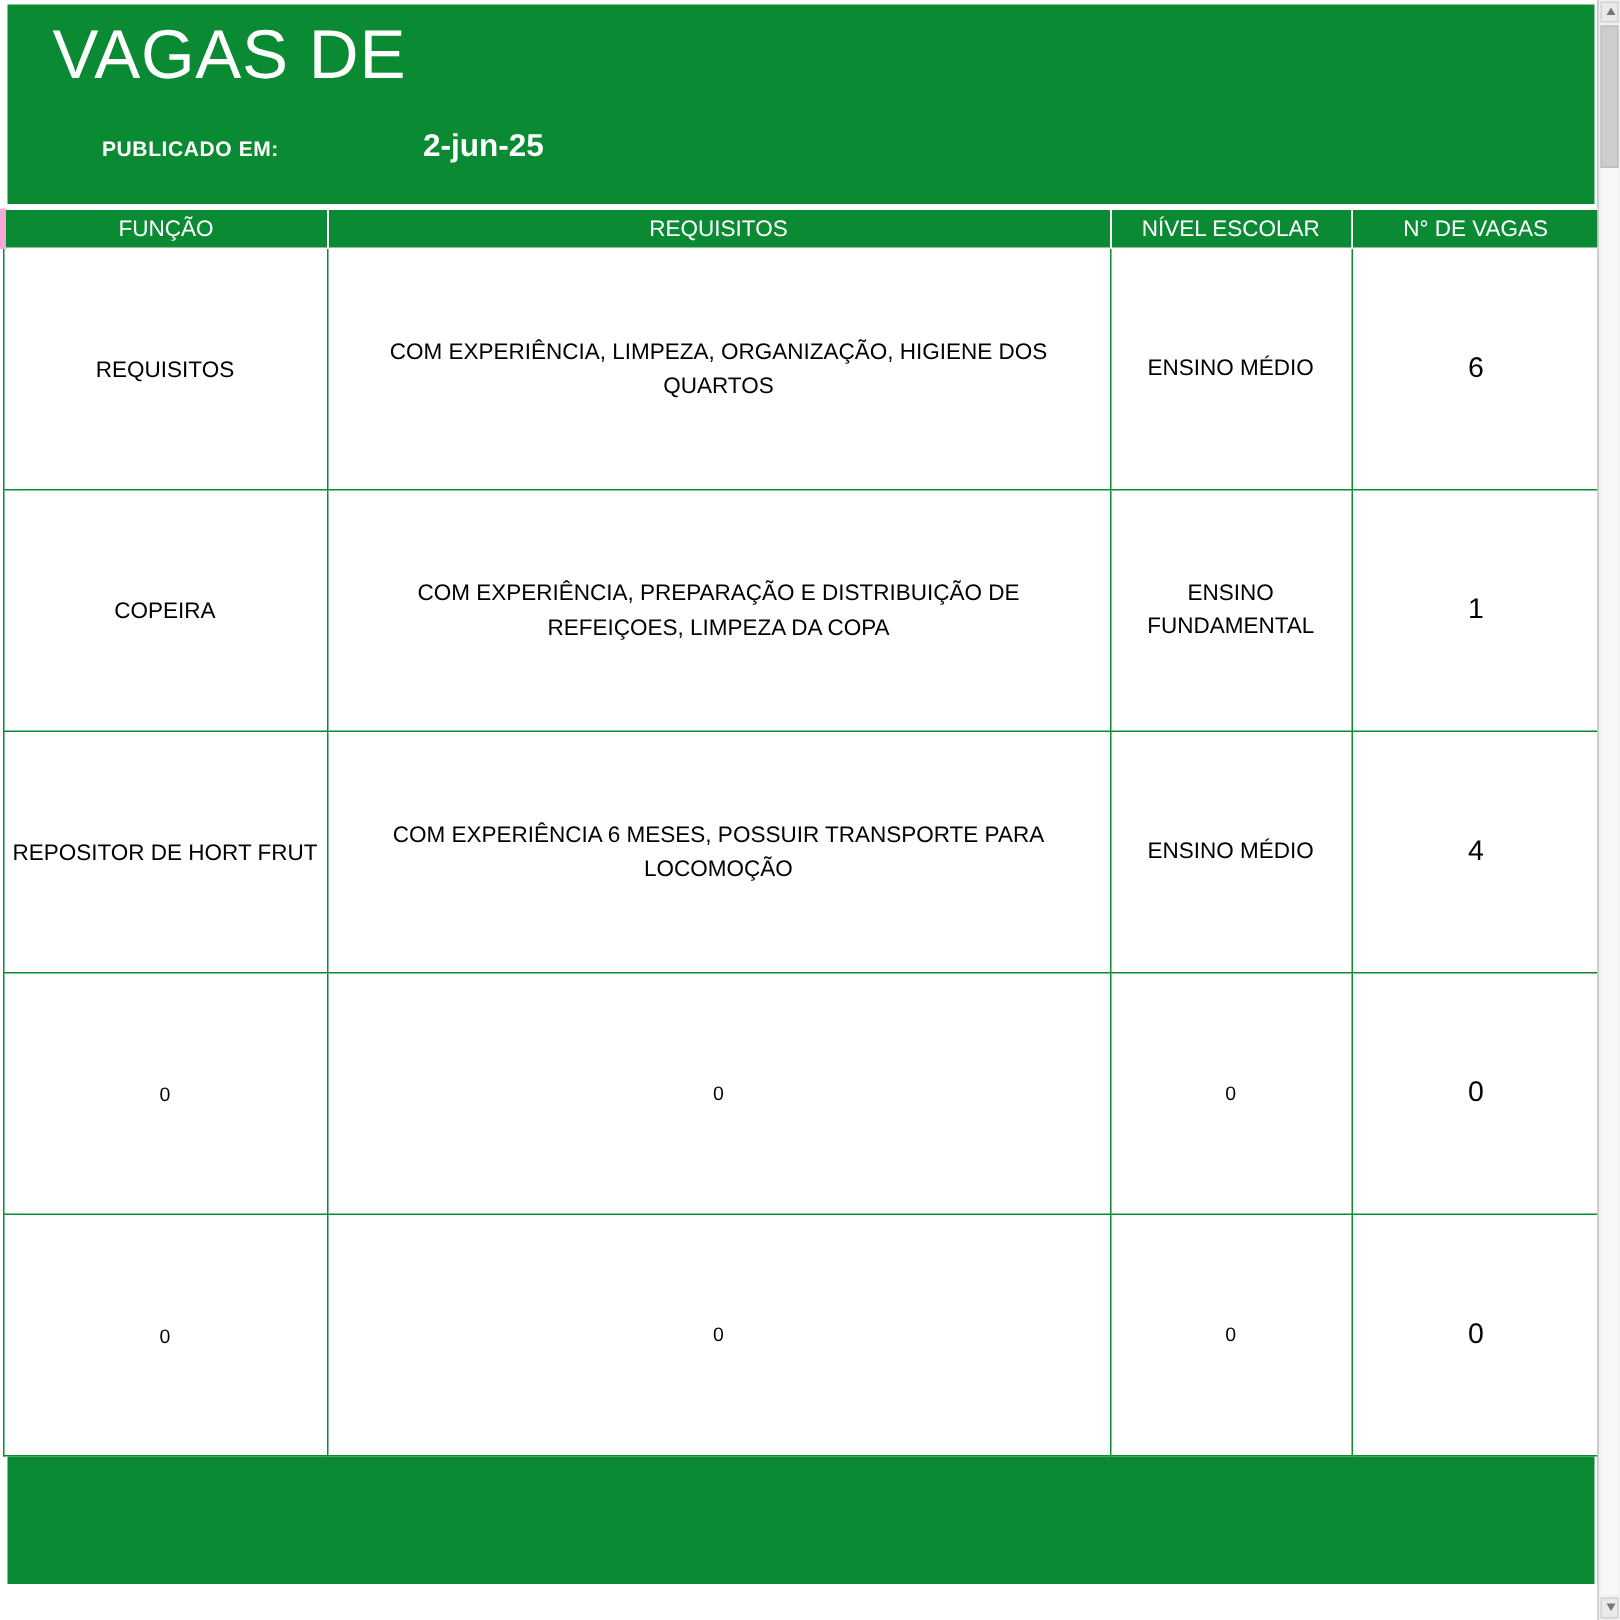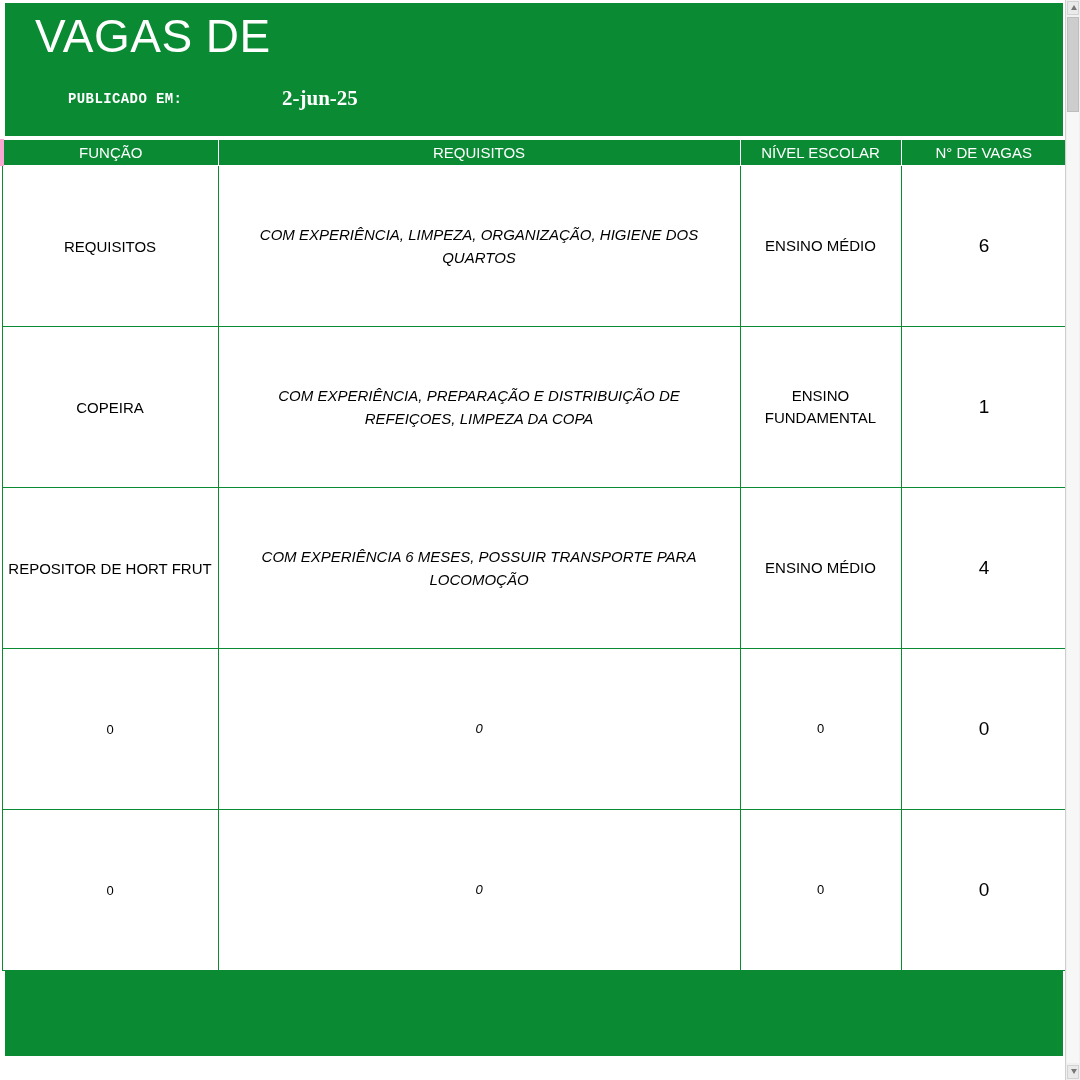--- a/index.html
+++ b/index.html
@@ -115,30 +115,28 @@
     line-height: 1;
   }
   .banner .pub-label {
     position: absolute;
     left: 63px;
     top: 88px;
     color: #ffffff;
     font-size: 14px;
     font-weight: bold;
     letter-spacing: 0.4px;
-    font-family: Liberation Mono, monospace;
   }
   .banner .pub-date {
     position: absolute;
     left: 277px;
     top: 83px;
     color: #ffffff;
     font-size: 21px;
     font-weight: bold;
-    font-family: Liberation Serif, serif;
   }
 
   
   .table {
     position: absolute;
     left: 0px;
     top: 139px;
     width: 1065px;
     border-collapse: collapse;
     table-layout: fixed;
@@ -167,21 +165,21 @@
   .table thead th:first-child { border-left: 4px solid #f9a8d4; }
   .table thead th:last-child { border-right: 2px solid #7f1d1d; }
 
   .col-funcao    { width: 216px; }
   .col-requisitos{ width: 522px; margin-left: 38px; }
   .col-nivel     { width: 161px; }
   .col-vagas     { width: 166px; }
 
   .table tbody tr { height: 161px; }
   .table tbody td.funcao { font-size: 15px; }
-  .table tbody td.requisitos { font-size: 15px; line-height: 1.55; padding: 0 19px; font-style: italic; }
+  .table tbody td.requisitos { font-size: 15px; line-height: 1.55; padding: 0 19px; }
   .table tbody td.nivel { font-size: 15px; line-height: 1.45; }
   .table tbody td.vagas { font-size: 19px; }
   .table tbody td.zero-small { font-size: 13px; }
   .table tbody td.zero-big { font-size: 19px; }
 
   
   .footer-band {
     position: absolute;
     left: 5px;
     top: 971px;

